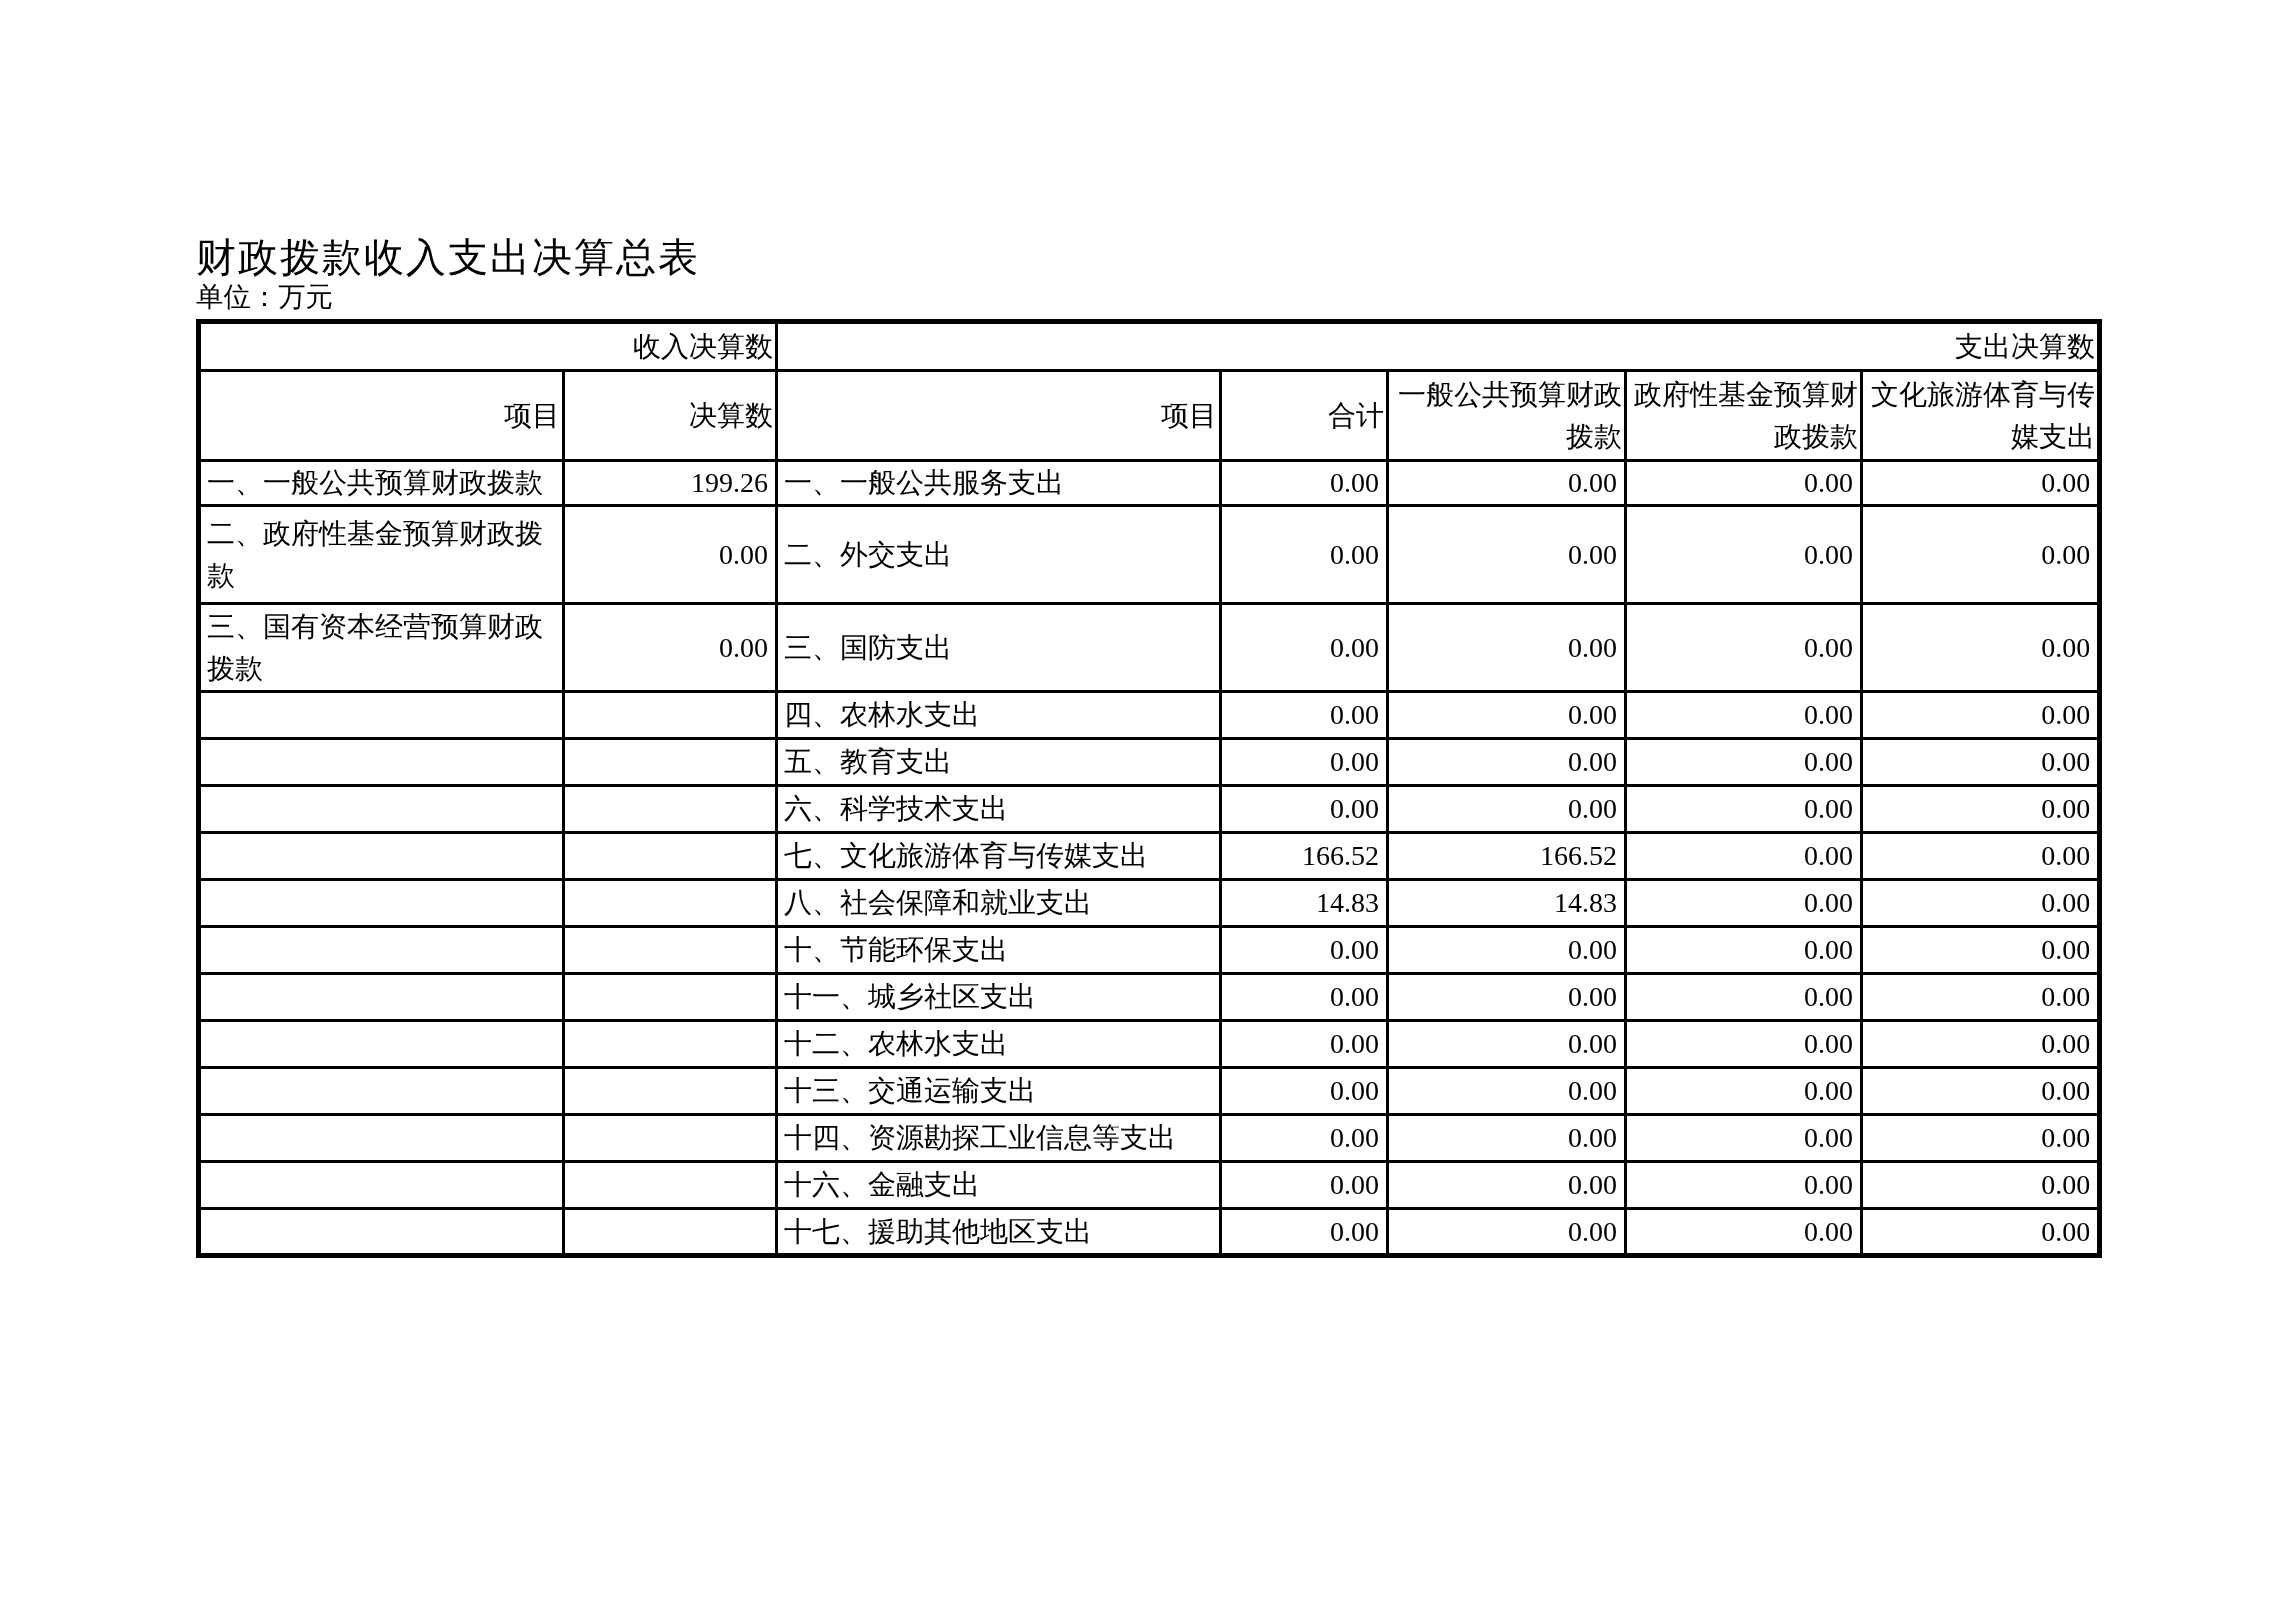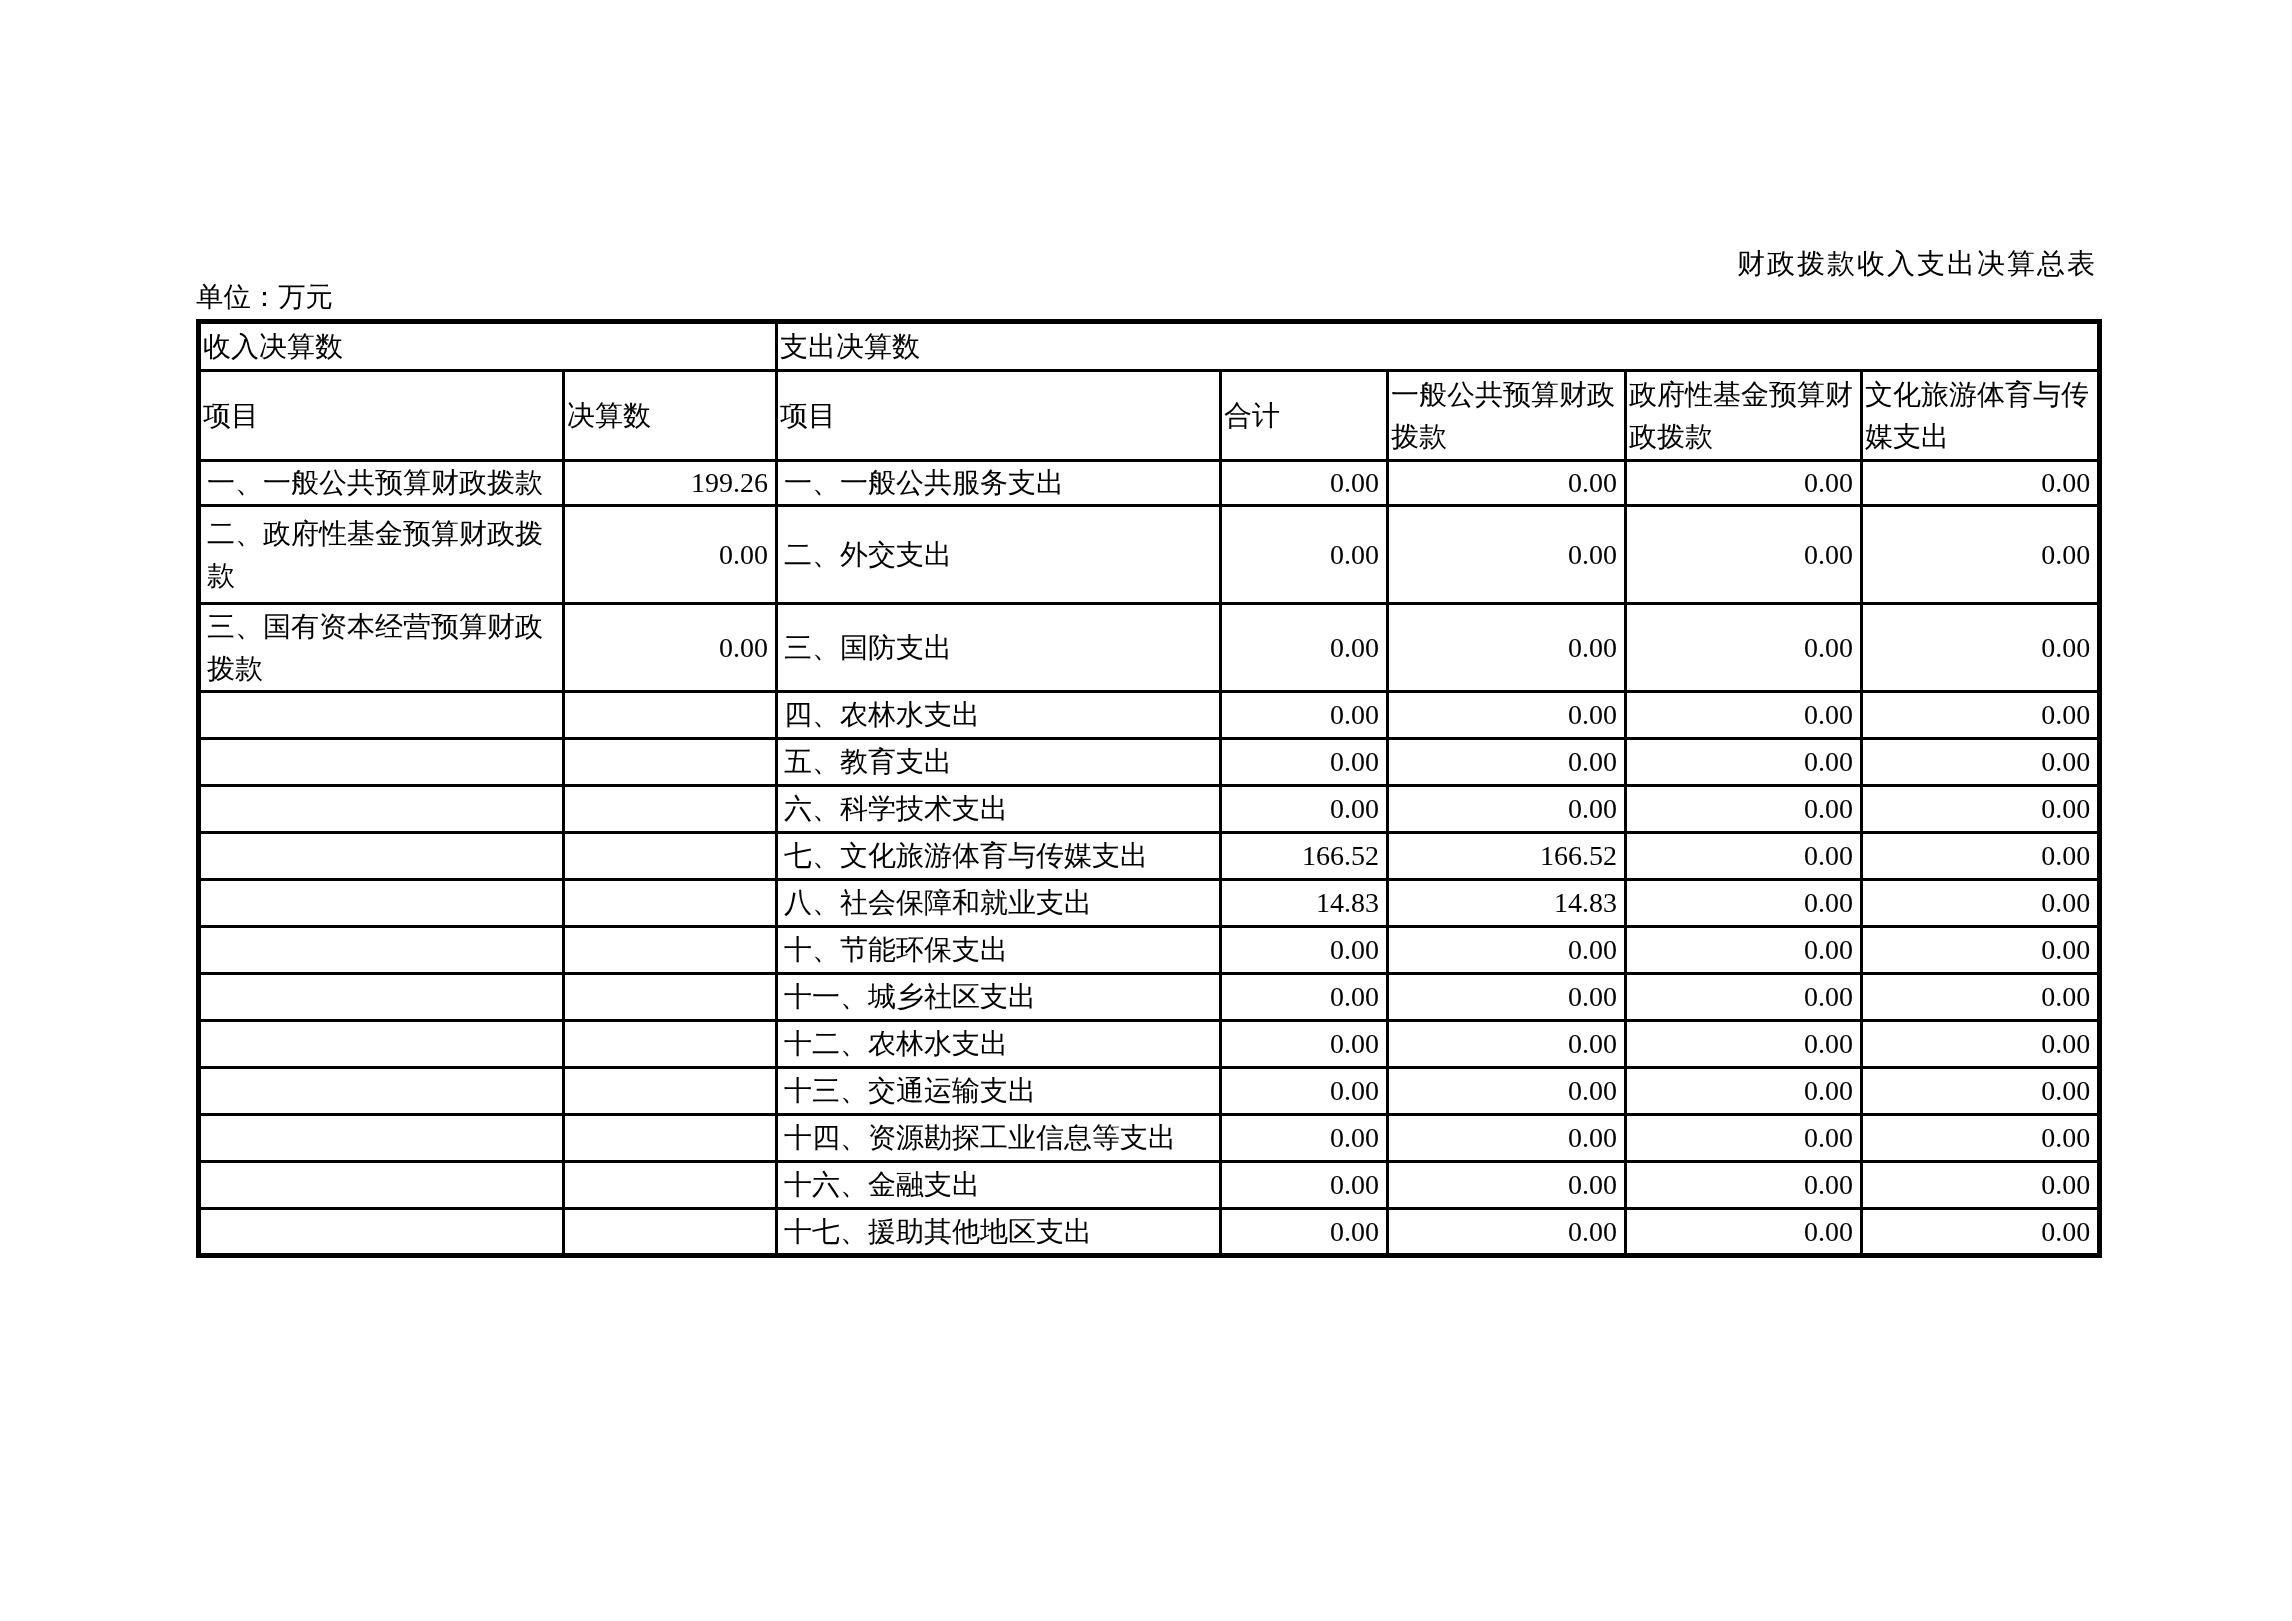--- a/index.html
+++ b/index.html
@@ -11,24 +11,24 @@
     position: relative;
     width: 2293px;
     height: 1621px;
     background: #ffffff;
     color: #000000;
     font-family: "Liberation Serif", "DejaVu Serif", serif;
   }
   .doc-title {
     position: absolute;
     left: 196px;
-    top: 245px;
+    top: 230px;
     width: 1901px;
-    text-align: right;
-    font-size: 28px;
+    text-align: left;
+    font-size: 40px;
     letter-spacing: 2px;
     white-space: nowrap;
   }
   .unit-label {
     position: absolute;
     left: 196px;
     top: 279px;
     width: 1896px;
     font-size: 27.4px;
     white-space: nowrap;
@@ -45,21 +45,21 @@
   }
   .fin-table th, .fin-table td {
     border: 3.9px solid #000000;
     overflow: hidden;
     font-weight: normal;
     font-size: 28px;
     color: #000000;
     box-sizing: border-box;
   }
   .fin-table thead th {
-    text-align: left;
+    text-align: right;
     vertical-align: middle;
     line-height: 1.5;
     padding: 0 2px;
   }
   .fin-table thead tr.section-row { height: 49px; }
   .fin-table thead tr.cols-row { height: 90px; }
   .fin-table tbody tr { height: 47px; }
   .fin-table tbody tr:nth-child(1) { height: 42px; }
   .fin-table tbody tr:nth-child(2) { height: 98px; }
   .fin-table tbody tr:nth-child(3) { height: 88px; }

